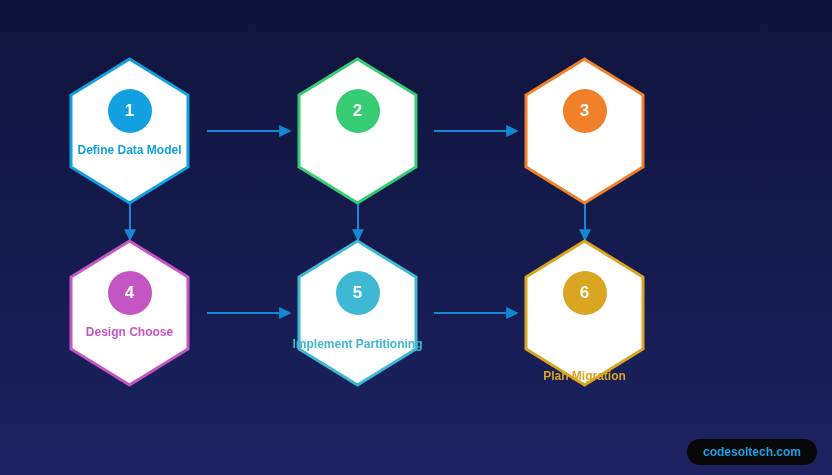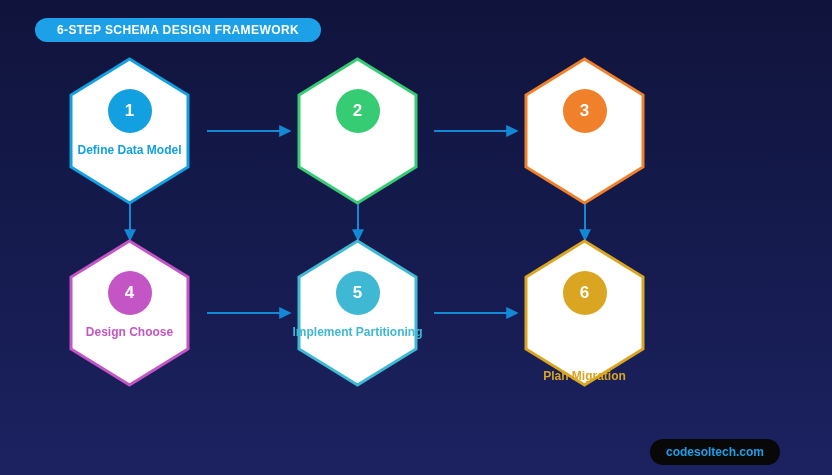--- a/index.html
+++ b/index.html
@@ -94,42 +94,39 @@
     transform: translateX(-50%);
     font-size: 12px;
     font-weight: bold;
     white-space: nowrap;
     text-align: center;
   }
 
   
   #watermark {
     position: absolute;
-    left: 650px;
+    left: 687px;
     top: 439px;
     height: 26px;
     padding: 0 16px;
     display: flex;
     align-items: center;
     background: #080808;
     border-radius: 13px;
     color: #1ca0e8;
     font-size: 12px;
     font-weight: bold;
     white-space: nowrap;
   }
 </style>
 </head>
 <body>
 
 <div id="canvas">
 
-  <div id="title-badge">
-    <span>6-STEP SCHEMA DESIGN FRAMEWORK</span>
-  </div>
 
   <svg id="connectors" viewBox="0 0 832 475" xmlns="http://www.w3.org/2000/svg">
     <defs>
       <marker id="ah" markerWidth="7" markerHeight="7" refX="5.4" refY="3" orient="auto" markerUnits="strokeWidth">
         <path d="M0,0 L6.2,3 L0,6 Z" fill="#1389d6"></path>
       </marker>
     </defs>
 
     <line x1="207" y1="131" x2="290" y2="131" stroke="#1389d6" stroke-width="2" marker-end="url(#ah)"></line>
 
@@ -193,21 +190,21 @@
   </div>
 
   <div class="node" style="left:295px; top:239px;">
     <svg class="hex-shape" viewBox="0 0 125 148">
       <polygon points="62.5,2 121,38 121,110 62.5,146 4,110 4,38" fill="#ffffff" stroke="#3fb8d4" stroke-width="3"></polygon>
     </svg>
     <div class="node-body">
       <div class="node-circle" style="background:#3fb8d4;">
         <span>5</span>
       </div>
-      <div class="node-label" style="color:#3fb8d4;">Implement Partitioning</div>
+      <div class="node-label" style="color:#3fb8d4;margin-top:12px;">Implement Partitioning</div>
     </div>
   </div>
 
   <div class="node" style="left:522px; top:239px;">
     <svg class="hex-shape" viewBox="0 0 125 148">
       <polygon points="62.5,2 121,38 121,110 62.5,146 4,110 4,38" fill="#ffffff" stroke="#daa520" stroke-width="3"></polygon>
     </svg>
     <div class="node-body">
       <div class="node-circle" style="background:#daa520;">
         <span>6</span>

